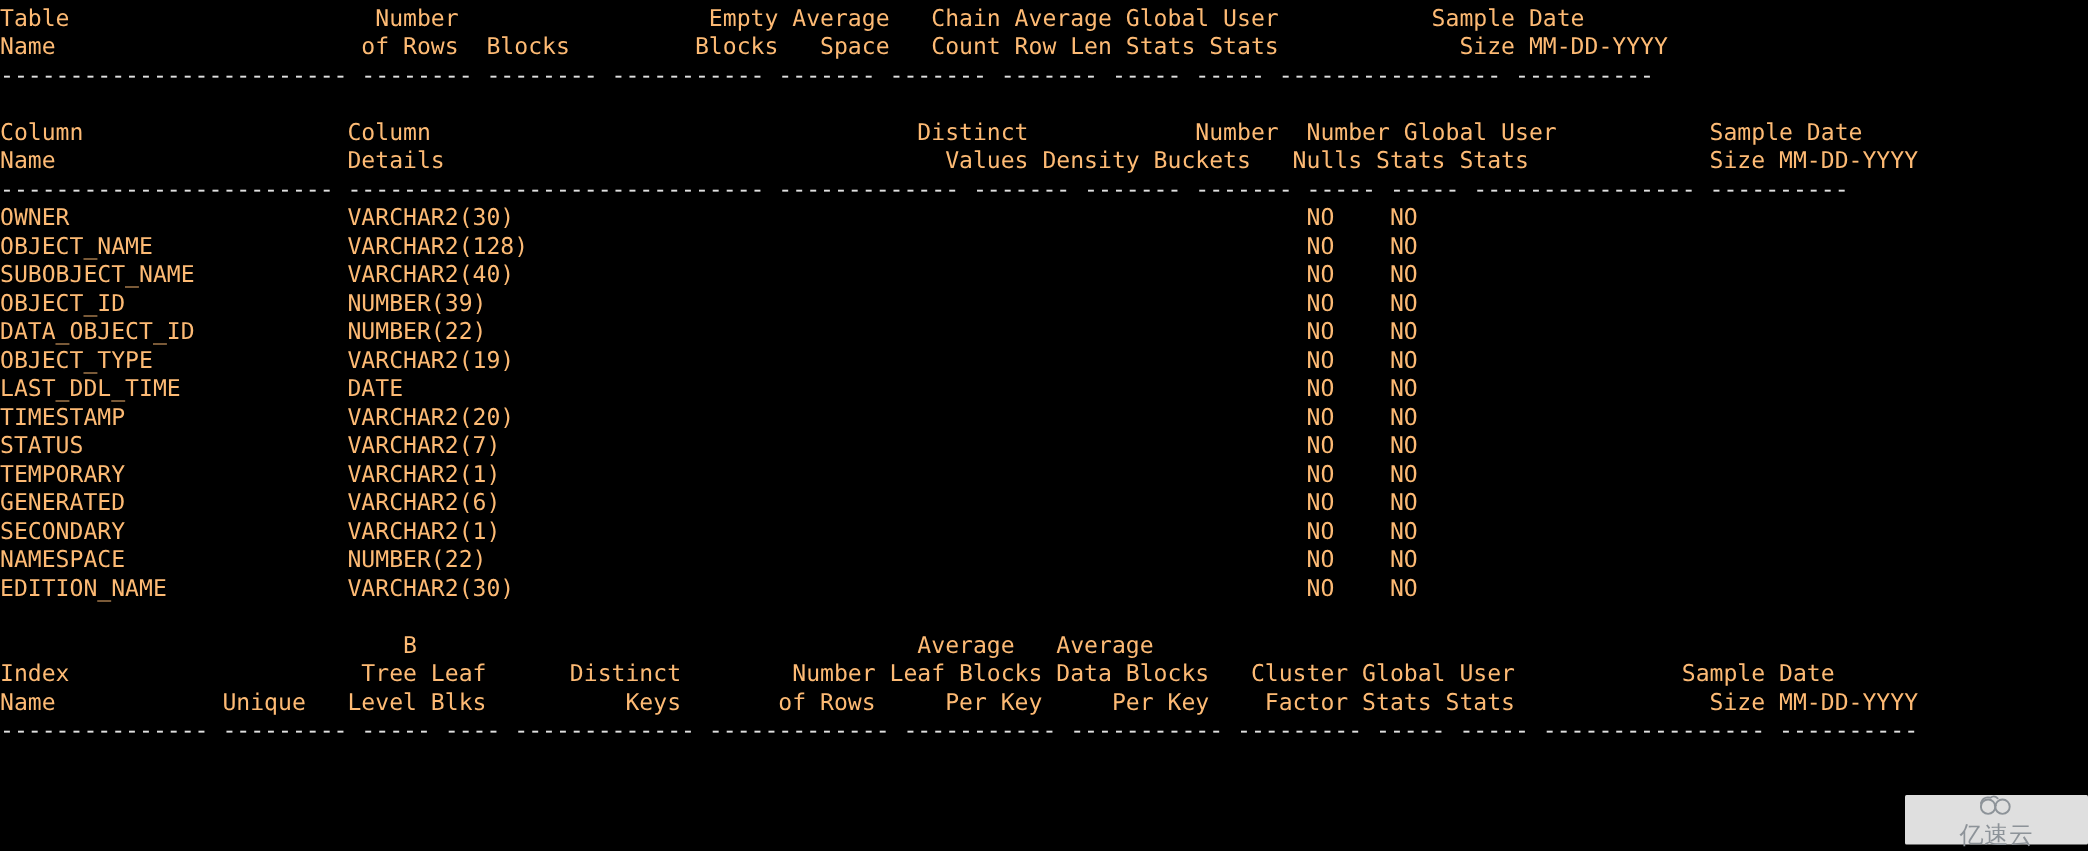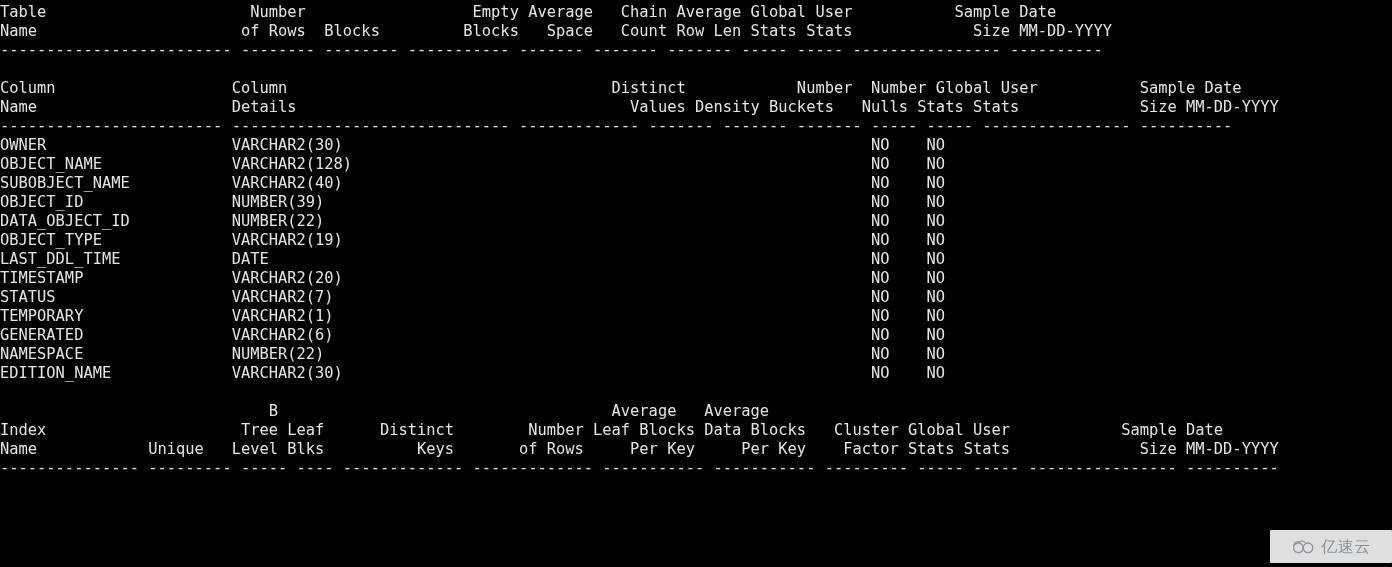--- a/index.html
+++ b/index.html
@@ -26,21 +26,21 @@
     padding: 0;
     box-sizing: border-box;
   }
   .term-line {
     display: block;
     white-space: pre;
     height: 19px;
     line-height: 19px;
     letter-spacing: 0px;
     font-size: 15.4px;
-    color: #e5e5e5;
+    color: #fdba74;
     margin: 0;
     padding: 0;
     font-family: "DejaVu Sans Mono", "Liberation Mono", monospace;
   }
   .term-line.blank {
     color: transparent;
   }
   .sep-line {
     color: #e0e0e0;
   }
@@ -57,20 +57,21 @@
     bottom: 4px;
     width: 122px;
     height: 33px;
     background: #f2f2f2;
     display: flex;
     align-items: center;
     justify-content: center;
     gap: 4px;
     opacity: 0.92;
     border-radius: 1px;
+    flex-direction: column;
   }
   .watermark .wm-logo {
     width: 26px;
     height: 16px;
     flex: none;
   }
   .watermark .wm-text {
     font-family: "DejaVu Sans", "Liberation Sans", sans-serif;
     font-size: 16px;
     color: #9aa0a6;
@@ -97,20 +98,21 @@
     <span class="term-line">OBJECT_NAME              VARCHAR2(128)                                                        NO    NO</span>
     <span class="term-line">SUBOBJECT_NAME           VARCHAR2(40)                                                         NO    NO</span>
     <span class="term-line">OBJECT_ID                NUMBER(39)                                                           NO    NO</span>
     <span class="term-line">DATA_OBJECT_ID           NUMBER(22)                                                           NO    NO</span>
     <span class="term-line">OBJECT_TYPE              VARCHAR2(19)                                                         NO    NO</span>
     <span class="term-line">LAST_DDL_TIME            DATE                                                                 NO    NO</span>
     <span class="term-line">TIMESTAMP                VARCHAR2(20)                                                         NO    NO</span>
     <span class="term-line">STATUS                   VARCHAR2(7)                                                          NO    NO</span>
     <span class="term-line">TEMPORARY                VARCHAR2(1)                                                          NO    NO</span>
     <span class="term-line">GENERATED                VARCHAR2(6)                                                          NO    NO</span>
+    <span class="term-line">SECONDARY                VARCHAR2(1)                                                          NO    NO</span>
     <span class="term-line">NAMESPACE                NUMBER(22)                                                           NO    NO</span>
     <span class="term-line">EDITION_NAME             VARCHAR2(30)                                                         NO    NO</span>
 
     <span class="term-line blank"> </span>
 
     <span class="term-line">                             B                                    Average   Average</span>
     <span class="term-line">Index                     Tree Leaf      Distinct        Number Leaf Blocks Data Blocks   Cluster Global User            Sample Date</span>
     <span class="term-line">Name            Unique   Level Blks          Keys       of Rows     Per Key     Per Key    Factor Stats Stats              Size MM-DD-YYYY</span>
     <span class="term-line sep-line">--------------- --------- ----- ---- ------------- ------------- ----------- ----------- --------- ----- ----- ---------------- ----------</span>
     <span class="term-line"></span>

